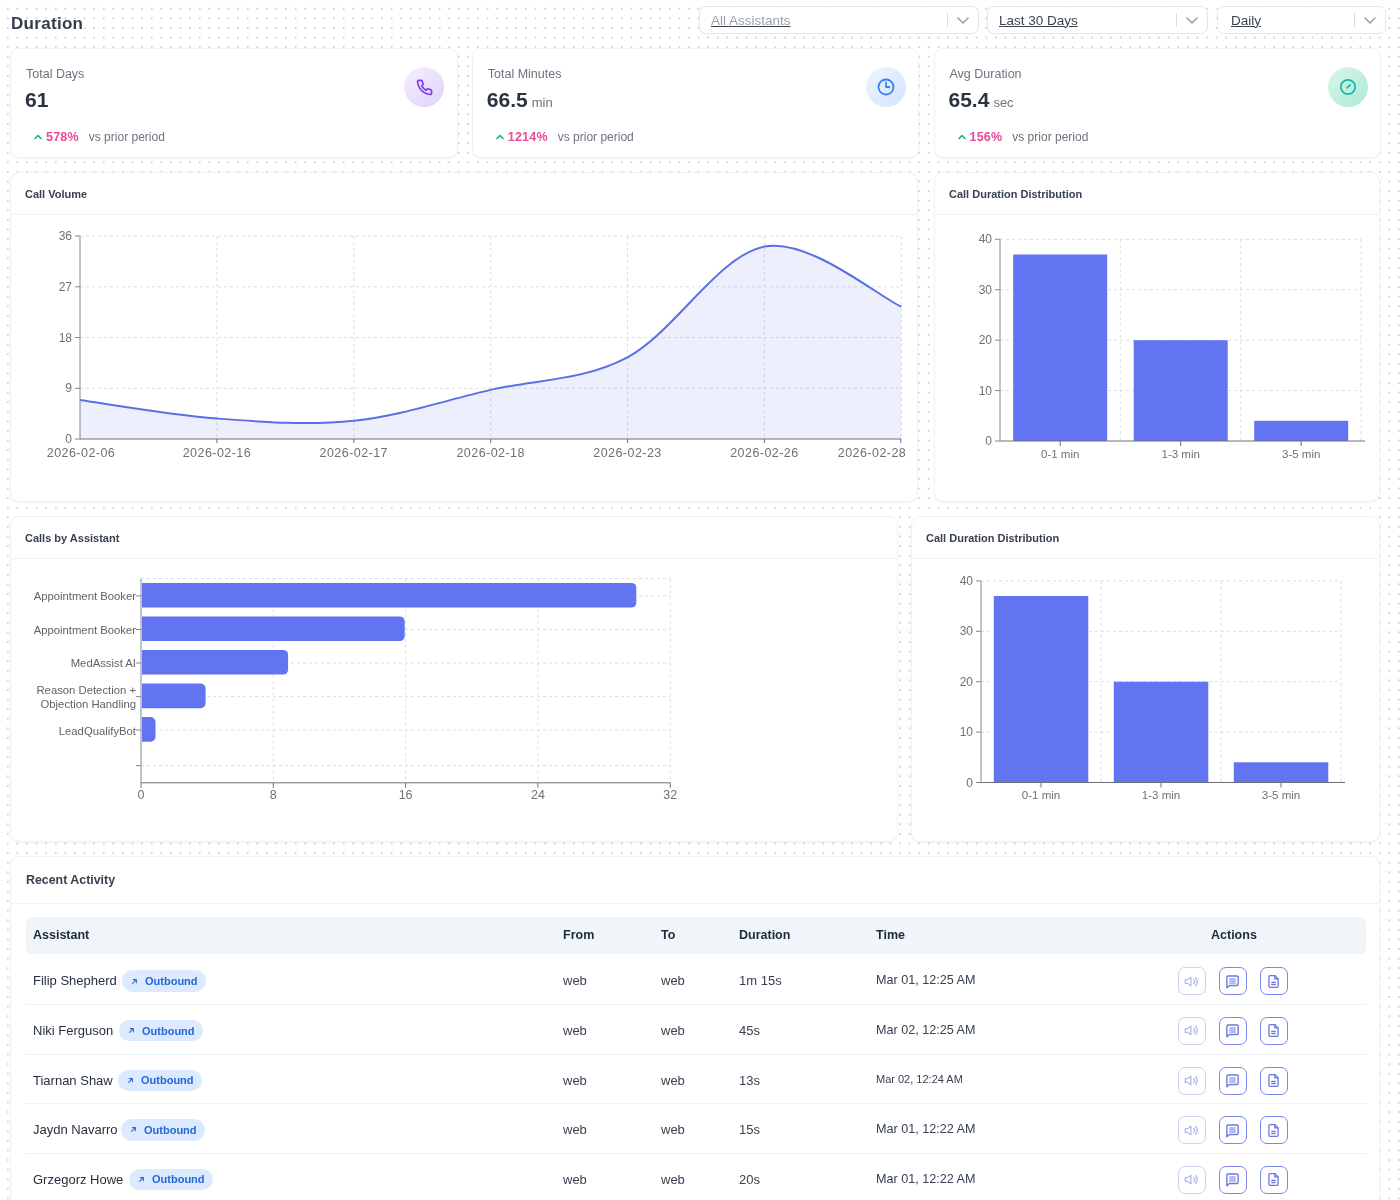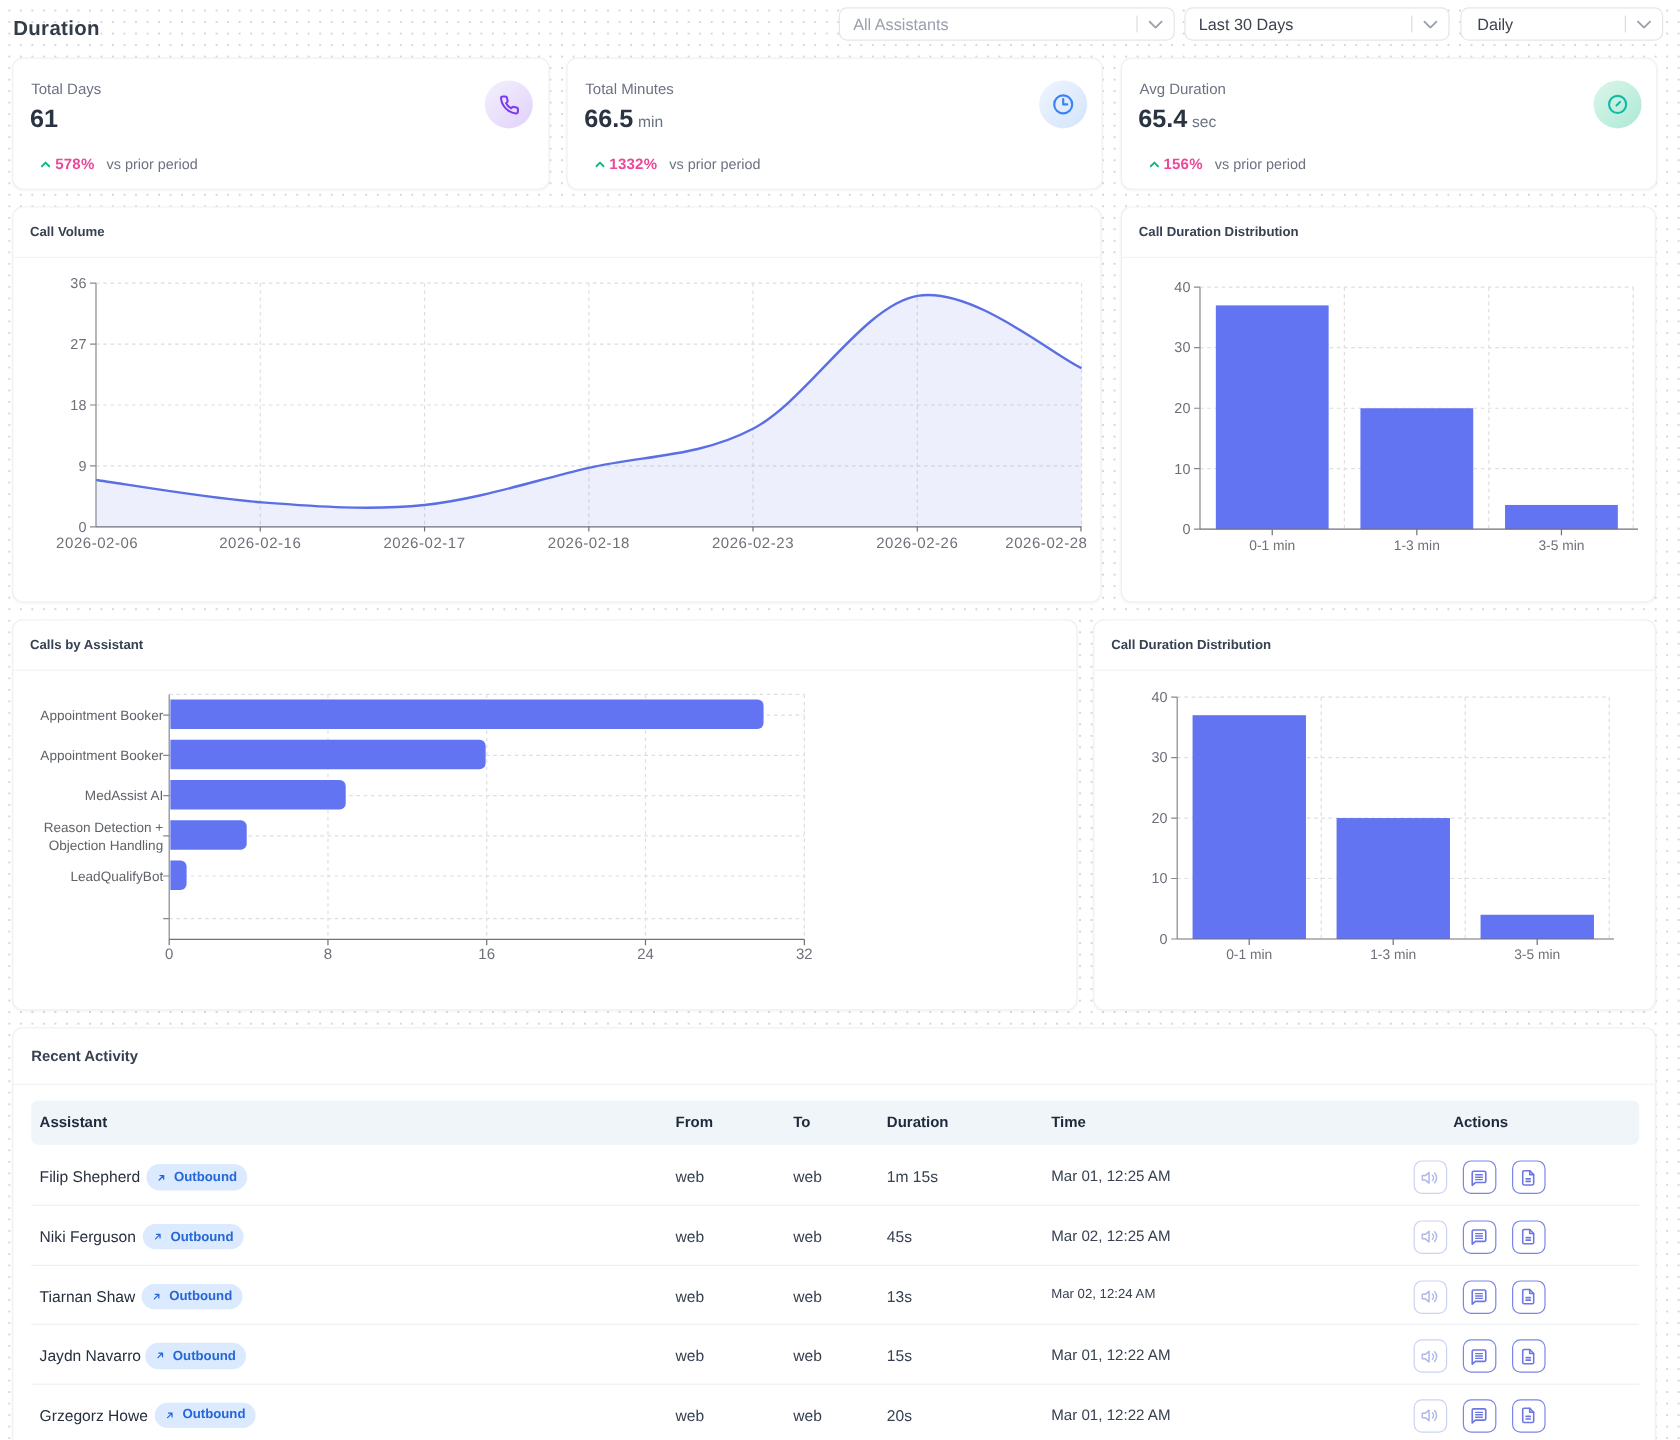--- a/index.html
+++ b/index.html
@@ -13,21 +13,21 @@
   position:relative;
   color:#1f2937;
 }
 .card {
   position:absolute; background:#fff; border:1px solid #f0f1f4; border-radius:9px;
   box-shadow:0 1px 2px rgba(16,24,40,.04);
 }
 .h1 { position:absolute; left:11px; top:13.5px; font-size:17px; font-weight:700; color:#333d49; letter-spacing:.3px;}
 .dd {
   position:absolute; top:6px; height:28px; background:#fff; border:1px solid #e4e6ea; border-radius:7px;
-  display:flex; align-items:center; font-size:13.5px; color:#3c4350;
+  display:flex; align-items:center; font-size:13.5px; color:#3c4350;text-decoration:underline;
 }
 .dd .txt { padding-left:11px; flex:1; }
 .dd .sep { width:1px; height:14px; background:#d8dbe0; }
 .dd .chev { width:30px; display:flex; align-items:center; justify-content:center; }
 .dd.ph .txt { color:#9aa1ad; }
 
 .stat .lbl { position:absolute; left:15px; top:18px; font-size:12.5px; color:#6b7280; }
 .stat .val { position:absolute; left:14px; top:39px; font-size:21px; font-weight:700; color:#2a3342; }
 .stat .val .unit { font-size:13px; font-weight:400; color:#6b7280; margin-left:4px;}
 .stat .delta { position:absolute; left:23px; top:81px; font-size:13px; display:flex; align-items:center;}
@@ -100,21 +100,21 @@
       </svg>
   </div>
 </div>
 <div class="card stat" style="left:471.8px; top:48px; width:447.5px; height:110px;">
   <div class="lbl">Total Minutes</div>
   <div class="val">66.5<span class="unit">min</span></div>
   <div class="delta">
       <svg width="8" height="5.5" viewBox="0 0 8 5.5">
         <path d="M1 4.5l3-3L7 4.5" fill="none" stroke="#10b981" stroke-width="1.6" stroke-linecap="round" stroke-linejoin="round"></path>
       </svg>
-      <span class="pct">1332%</span>
+      <span class="pct">1214%</span>
       <span class="vs">vs prior period</span>
     </div>
   <div class="ic" style="left:393px; top:18px; background:linear-gradient(135deg,#ecf3fd 10%,#d5e6fb 90%);">
     <svg width="18" height="18" viewBox="0 0 24 24" fill="none" stroke="#3b82f6" stroke-width="2.4" stroke-linecap="round" stroke-linejoin="round">
         <circle cx="12" cy="12" r="10"></circle>
         <path d="M12 6v6h4.5"></path>
       </svg>
   </div>
 </div>
 <div class="card stat" style="left:933.5px; top:48px; width:447.5px; height:110px;">

